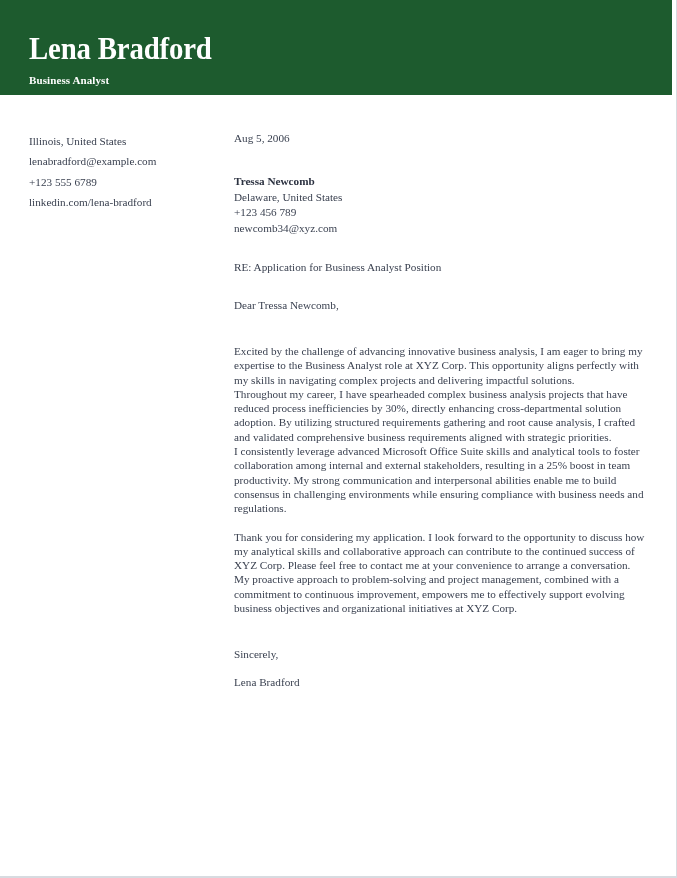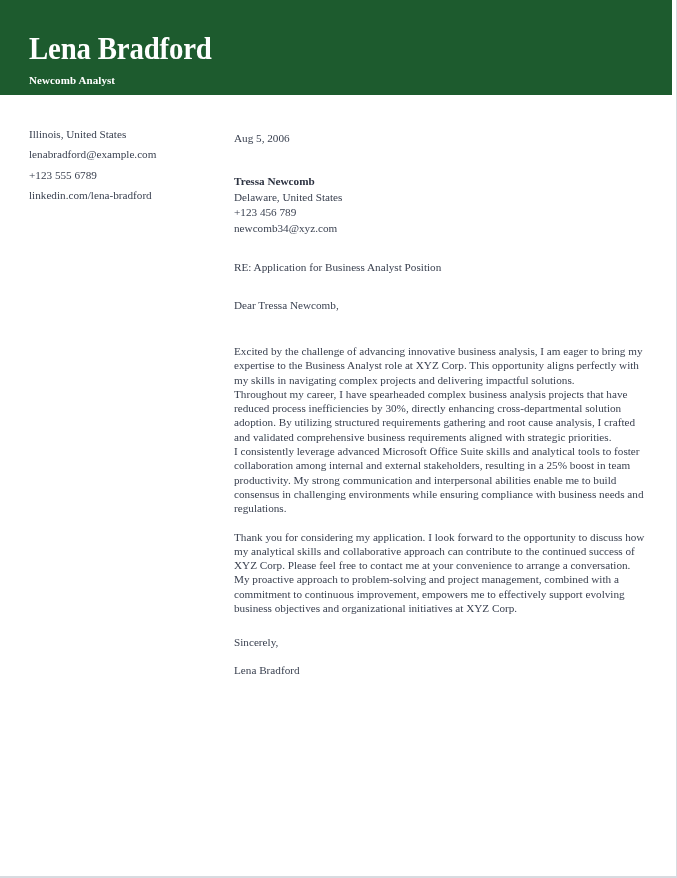--- a/index.html
+++ b/index.html
@@ -61,21 +61,21 @@
     left: 0;
     top: 95px;
     width: 672px;
     height: 783px;
   }
 
   
   #contact-column {
     position: absolute;
     left: 29px;
-    top: 29px;
+    top: 36px;
     width: 185px;
   }
   .contact-line {
     font-size: 11.2px;
     line-height: 20.4px;
     color: #3a4150;
     white-space: nowrap;
   }
 
   
@@ -124,40 +124,40 @@
     font-size: 11.2px;
     line-height: 14.3px;
     color: #3a4150;
     text-align: left;
     margin: 0;
   }
   .para.gap-before {
     margin-top: 14px;
   }
   .closing {
-    margin-top: 20px;
+    margin-top: 32px;
     font-size: 11.2px;
     line-height: 15px;
     color: #3a4150;
   }
   .signature {
     margin-top: 13px;
     font-size: 11.2px;
     line-height: 15px;
     color: #3a4150;
   }
 </style>
 </head>
 <body>
 
 <div id="page">
 
   <div id="header-band">
     <div id="header-name">Lena Bradford</div>
-    <div id="header-title">Newcomb Analyst</div>
+    <div id="header-title">Business Analyst</div>
   </div>
 
   <div id="content">
 
     <div id="contact-column">
       <div class="contact-line">Illinois, United States</div>
       <div class="contact-line">lenabradford@example.com</div>
       <div class="contact-line">+123 555 6789</div>
       <div class="contact-line">linkedin.com/lena-bradford</div>
     </div>

